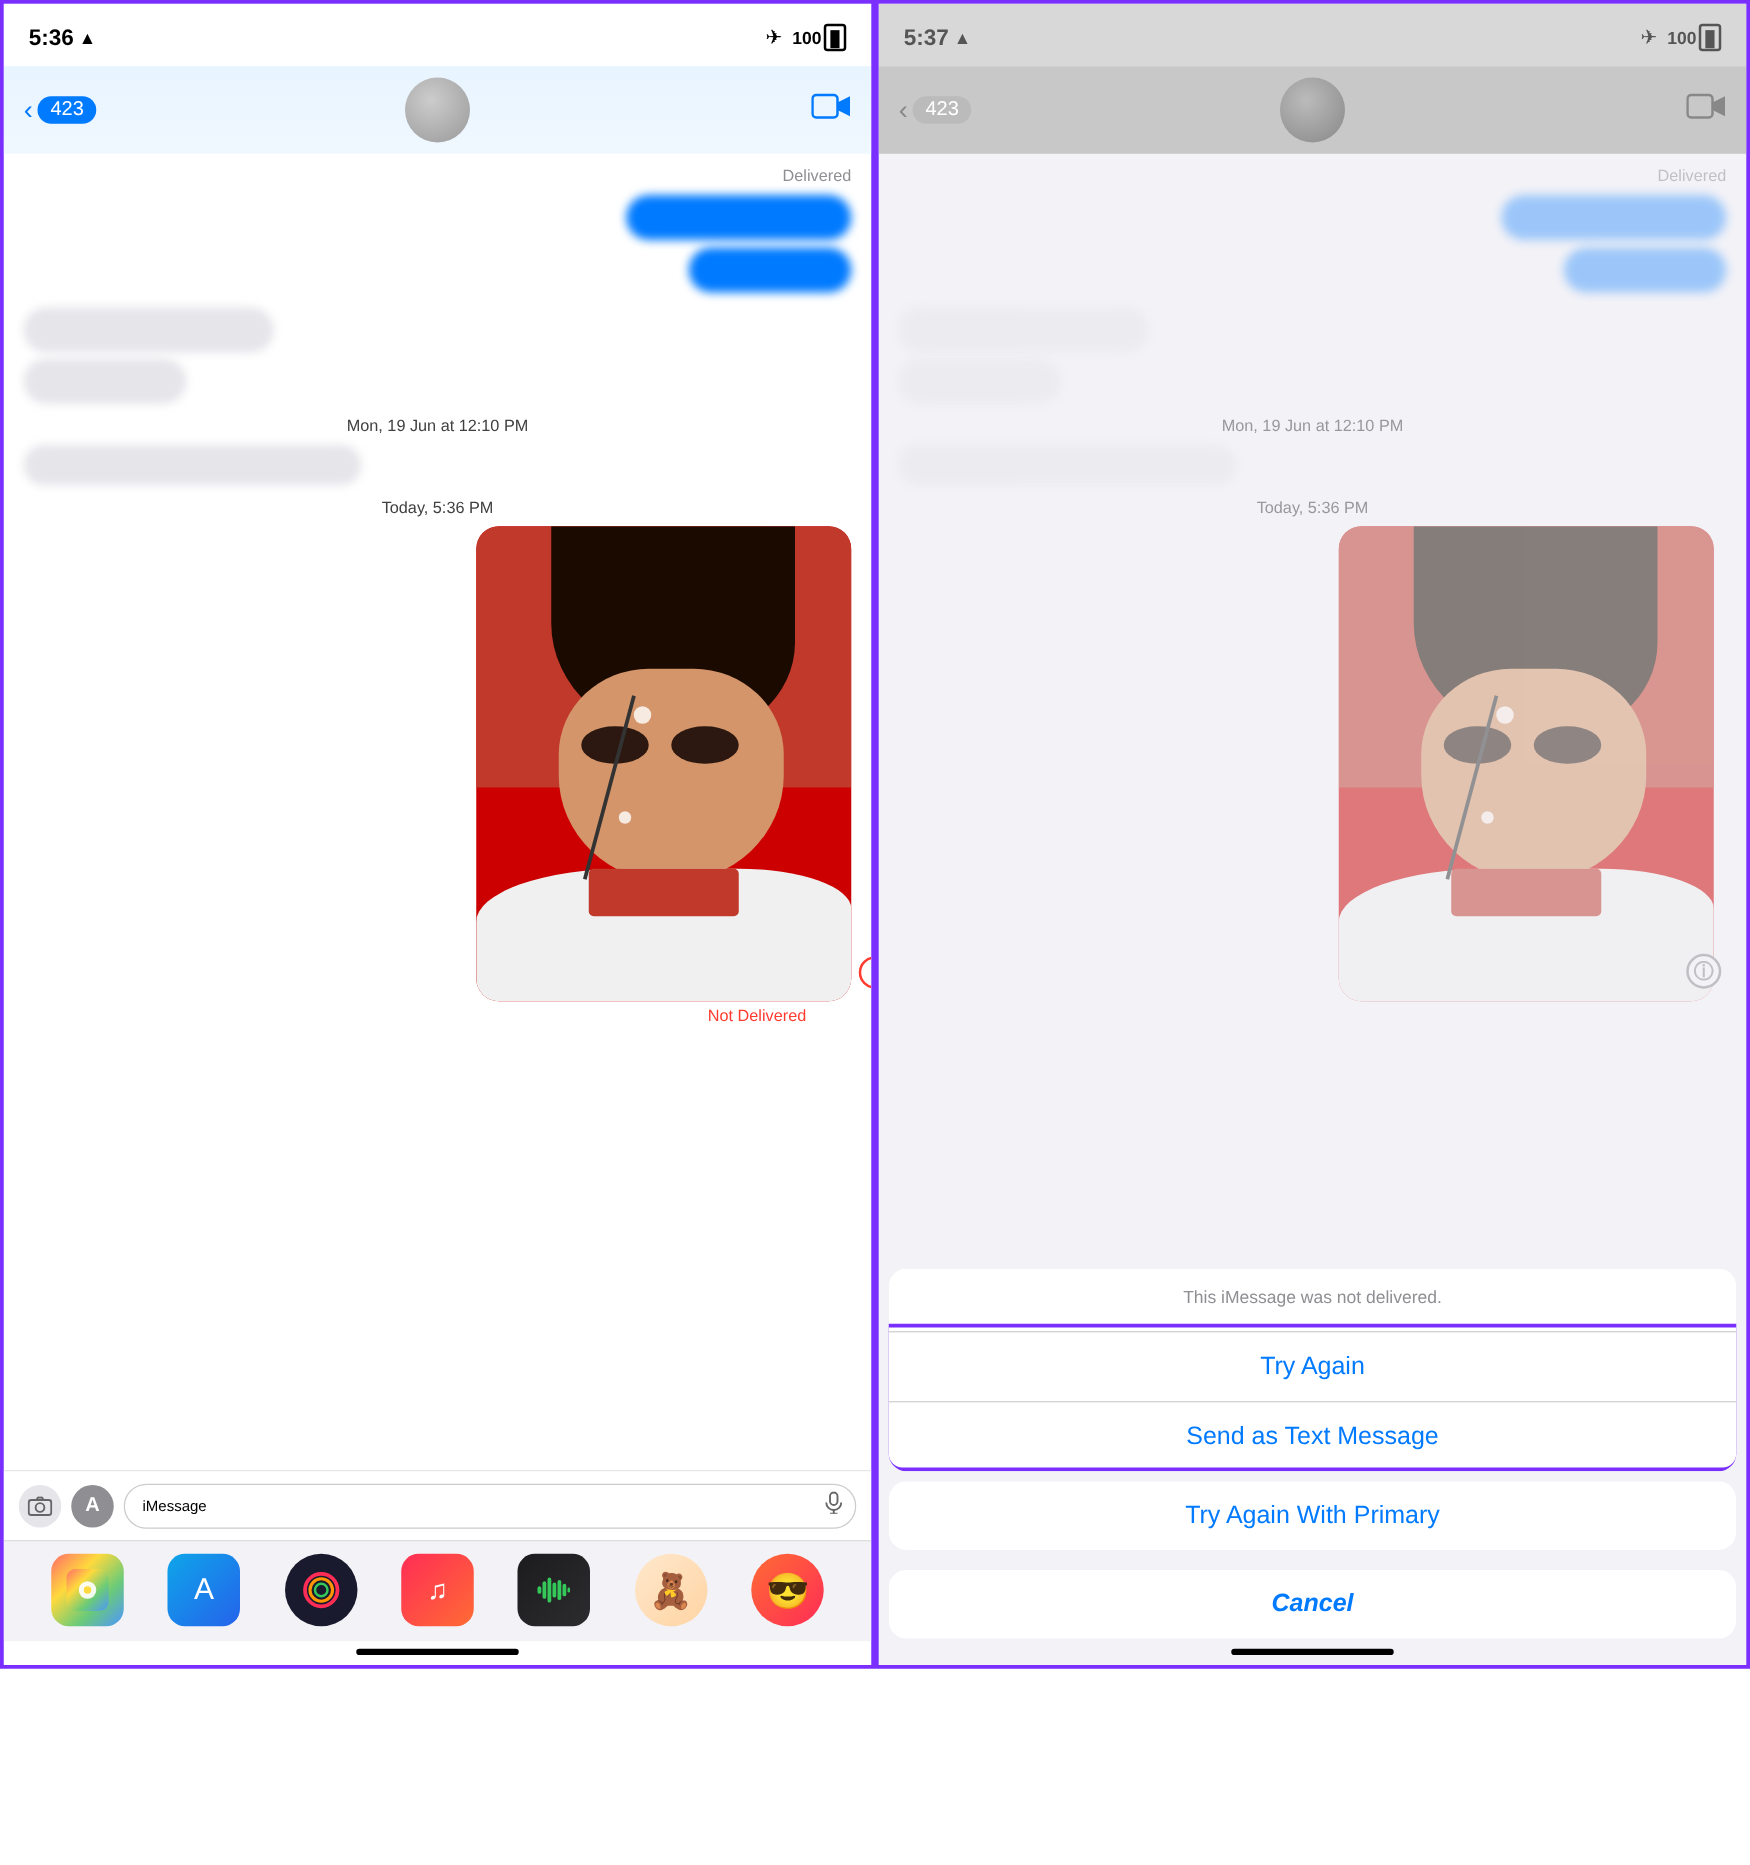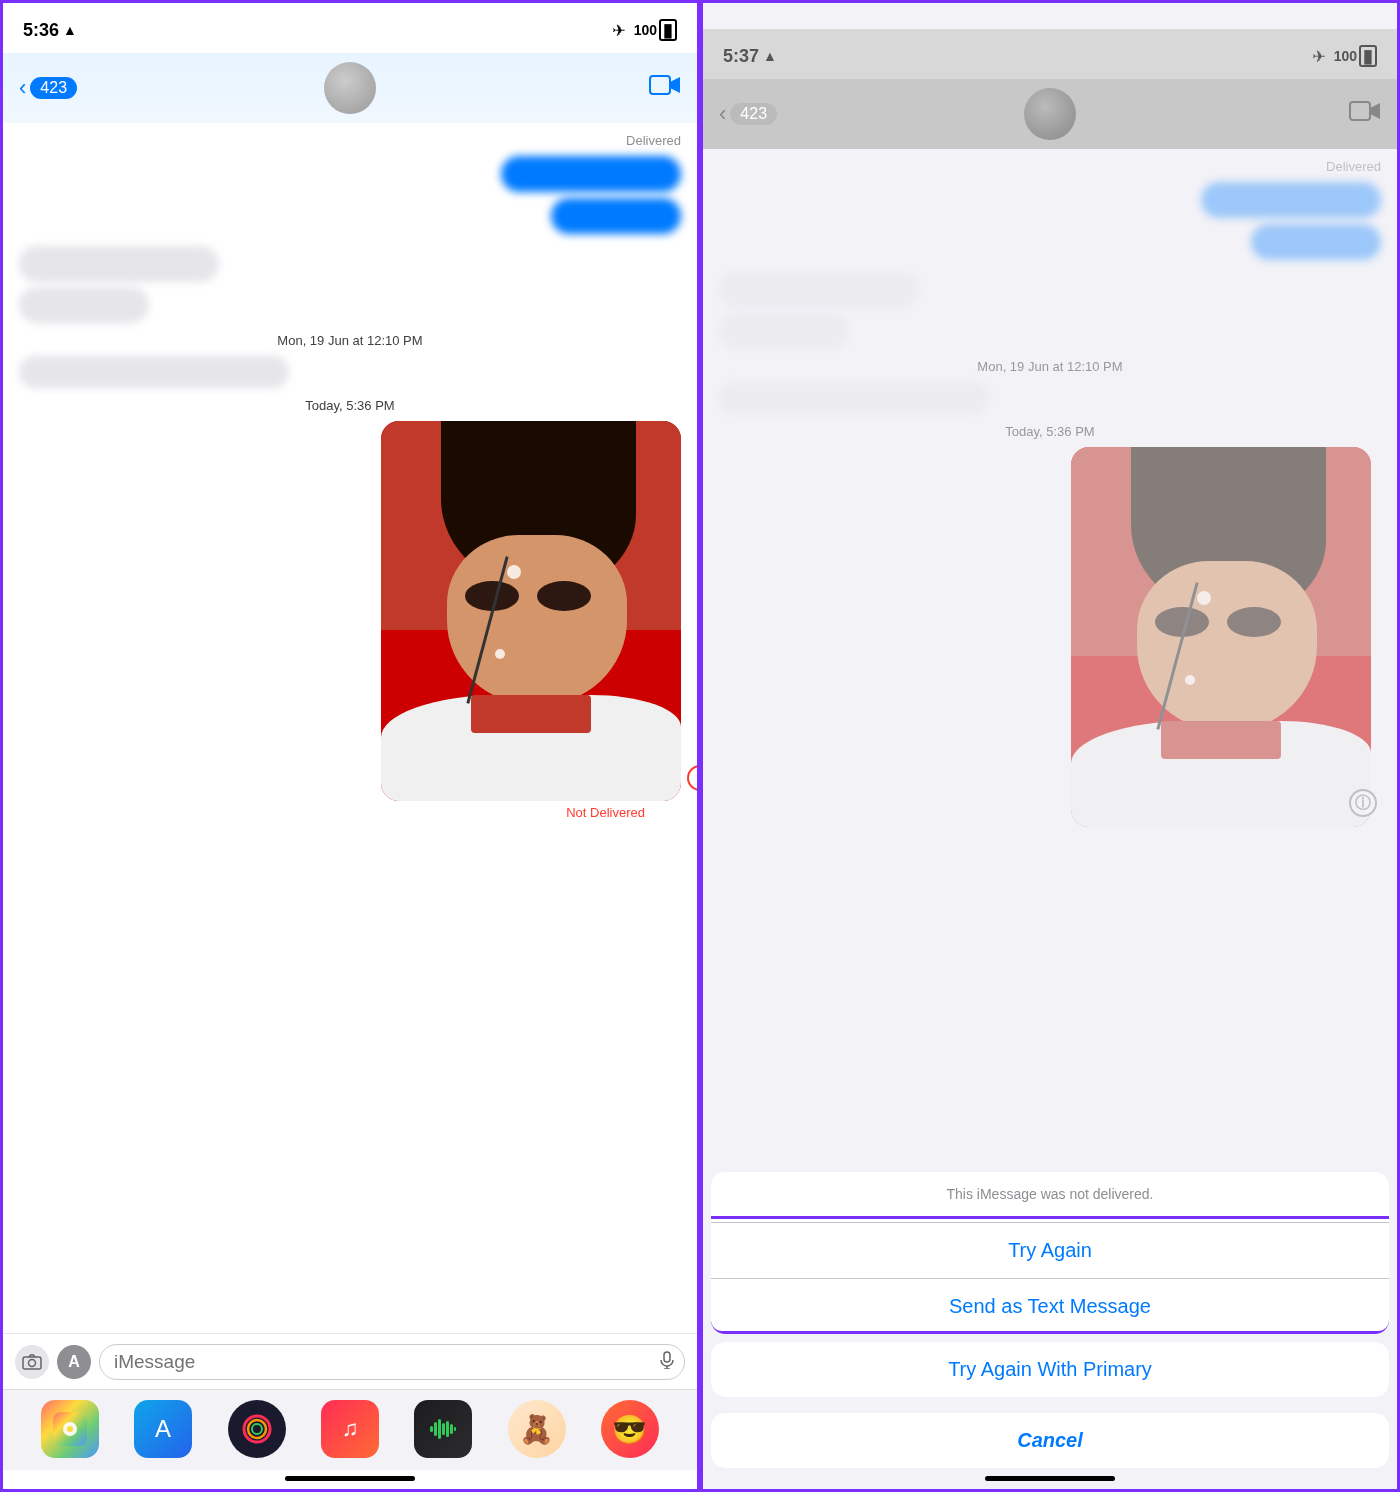--- a/index.html
+++ b/index.html
@@ -7,21 +7,21 @@
       width: 1400px;
       height: 1492px;
       display: flex;
       background: #fff;
       font-family: -apple-system, 'SF Pro Display', 'Helvetica Neue', sans-serif;
       overflow: hidden;
     }
 
     .phone-panel {
       width: 700px;
-      height: 1492px;
+      height: 1335px;
       position: relative;
       border: 3px solid #7b2fff;
       overflow: hidden;
       background: #fff;
     }
 
     
     .status-bar {
       display: flex;
       justify-content: space-between;
@@ -220,22 +220,22 @@
       border: 1px solid #ccc;
       padding: 0 40px 0 14px;
       font-size: 16px;
       color: #aaa;
       background: #fff;
       display: flex;
       align-items: center;
       position: relative;
     }
     .imessage-input-text {
-      color: #737373;
-      font-size: 19px;
+      color: #000000;
+      font-size: 12px;
     }
     .mic-icon {
       position: absolute;
       right: 10px;
       color: #666;
       font-size: 16px;
     }
 
     
     .dock {
@@ -504,21 +504,21 @@
       <div class="dock-icon" style="background:linear-gradient(135deg,#ff6b35,#ff2d55);border-radius:50%;font-size:28px;">😎</div>
     </div>
 
     <div class="home-indicator"></div>
   </div>
 </div>
 
 <div class="phone-panel" style="background:#f2f2f7;">
   <div class="panel-content" style="background:#f2f2f7;">
 
-    <div class="status-bar gray-bg" style="background:#d8d8d8;margin-top:26px;">
+    <div class="status-bar gray-bg" style="background:#d8d8d8;">
       <div class="status-time" style="color:#555;">
         <span>5:37</span>
         <span style="font-size:14px;color:#555;">▲</span>
       </div>
       <div class="status-right">
         <span style="font-size:16px;color:#555;">✈</span>
         <div class="battery-box" style="color:#555;">
           <span>100</span>
           <span style="font-size:18px;border:2px solid #555;border-radius:3px;padding:0 2px;line-height:1;">▮</span>
         </div>

